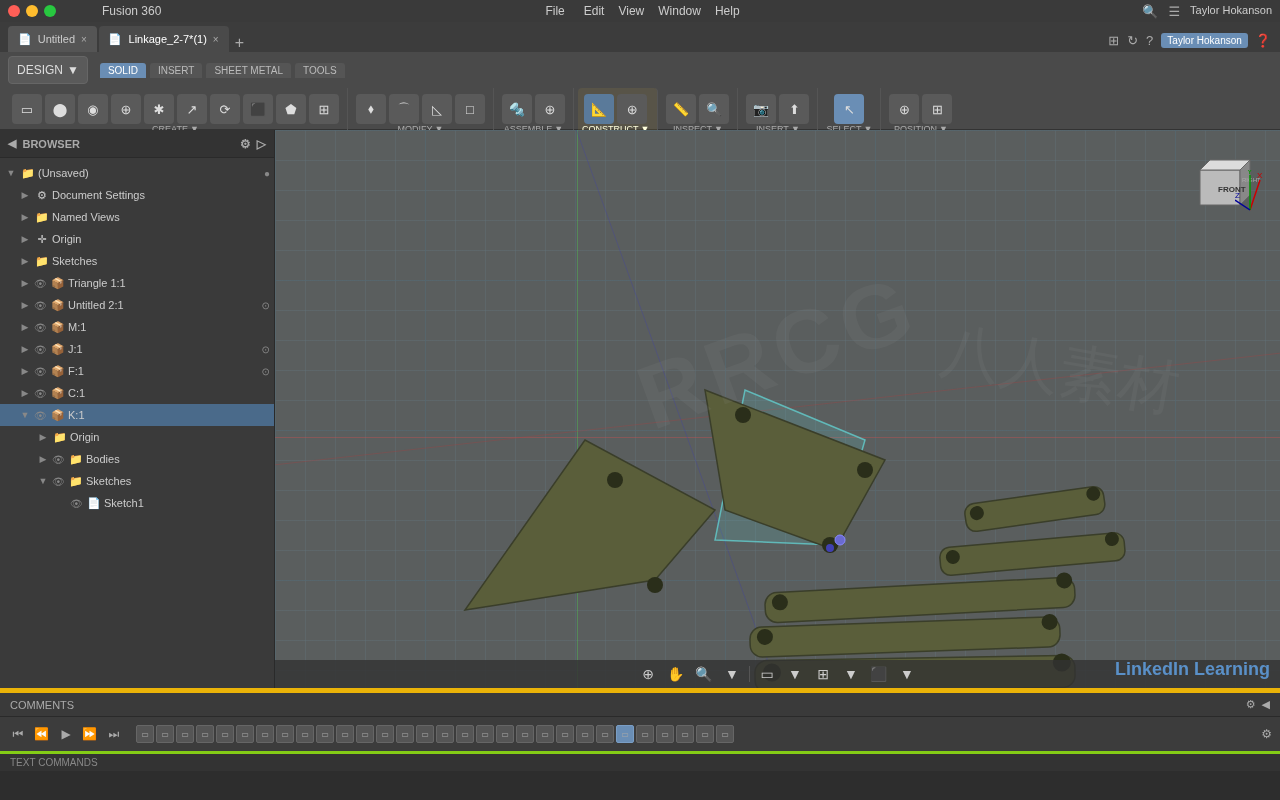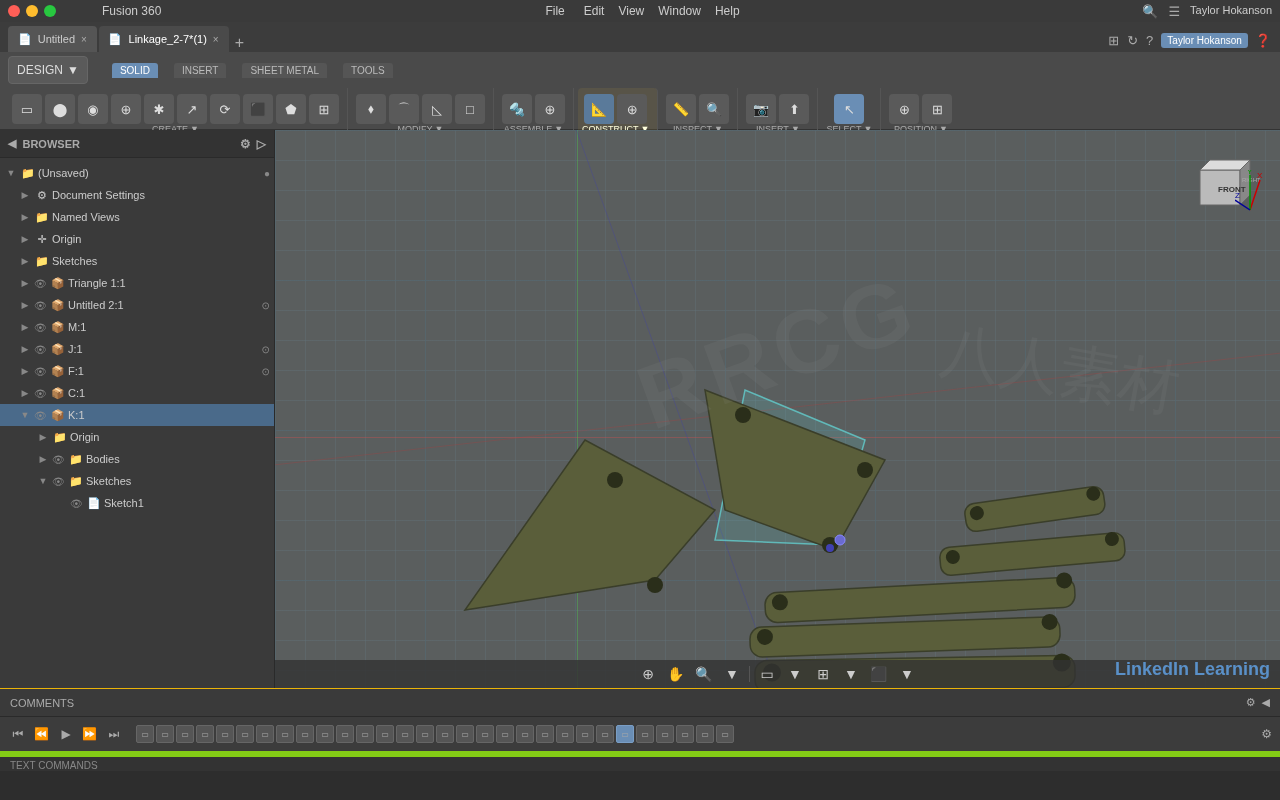--- a/index.html
+++ b/index.html
@@ -200,21 +200,21 @@
       cursor: pointer;
       width: 22px; height: 22px;
       display: flex; align-items: center; justify-content: center;
       border-radius: 3px;
     }
 
     
     .comments-bar {
       height: 28px;
       background: #3a3a3a;
-      border-top: 1px solid #eab308;
+      border-top: 5px solid #eab308;
       display: flex;
       align-items: center;
       padding: 0 10px;
       gap: 8px;
       font-size: 11px;
       color: #aaa;
     }
     .comments-icons { margin-left: auto; display: flex; gap: 6px; }
 
     .timeline-bar {
@@ -237,23 +237,23 @@
       cursor: pointer;
       display: flex; align-items: center; justify-content: center;
       font-size: 8px; color: #aaa;
     }
     .tl-item.active { background: #6a8eb5; border-color: #7a9ec5; }
     .tl-settings { color: #aaa; font-size: 12px; cursor: pointer; }
 
     .text-commands-bar {
       height: 20px;
       background: #333;
-      border-top: 6px solid #84cc16;
-      display: flex;
-      align-items: flex-end;
+      border-top: 3px solid #84cc16;
+      display: flex;
+      align-items: center;
       padding: 0 10px;
       font-size: 10px;
       color: #888;
     }
 
     
     .linkedin-logo {
       position: absolute;
       bottom: 8px;
       right: 10px;
@@ -347,21 +347,21 @@
     <span>⊞</span>
     <span>↻</span>
     <span>?</span>
     <span style="font-size:10px;background:#6a8eb5;padding:2px 6px;border-radius:3px;color:#fff;">Taylor Hokanson</span>
     <span>❓</span>
   </div>
 </div>
 
 <div style="height:78px; background:#4a4a4a; display:flex; flex-direction:column; border-bottom:1px solid #333;">
 
-  <div style="display:flex; align-items:center; padding:4px 8px 0 8px; gap:16px;">
+  <div style="display:flex; align-items:center; padding:4px 8px 0 8px; gap:4px;">
     <div class="design-dropdown">
       <span>DESIGN</span>
       <span>▼</span>
     </div>
     <div class="stab active">SOLID</div>
     <div class="stab">INSERT</div>
     <div class="stab">SHEET METAL</div>
     <div class="stab">TOOLS</div>
   </div>
 

